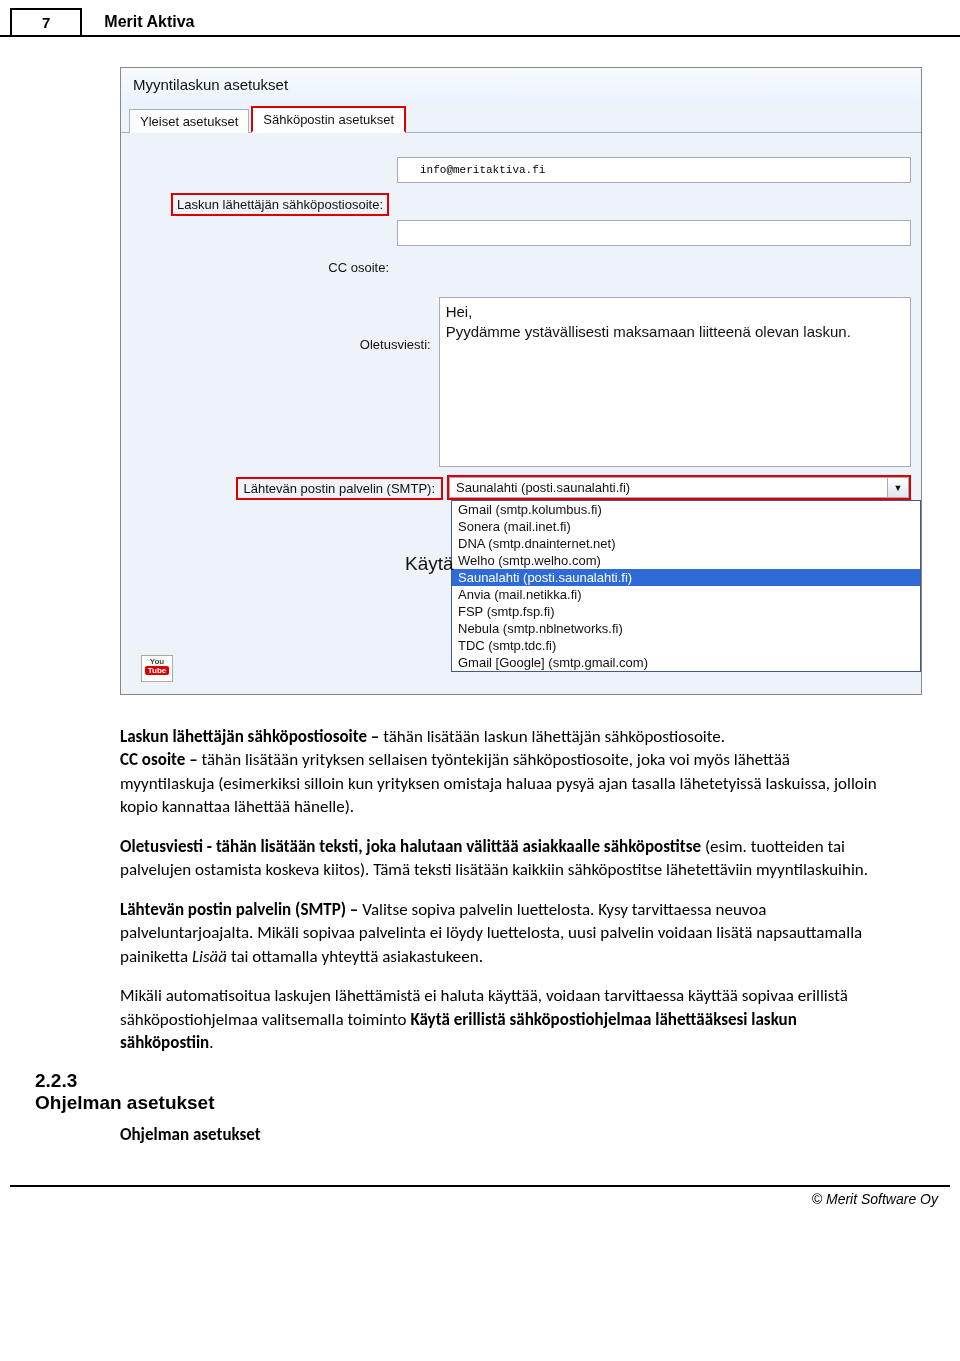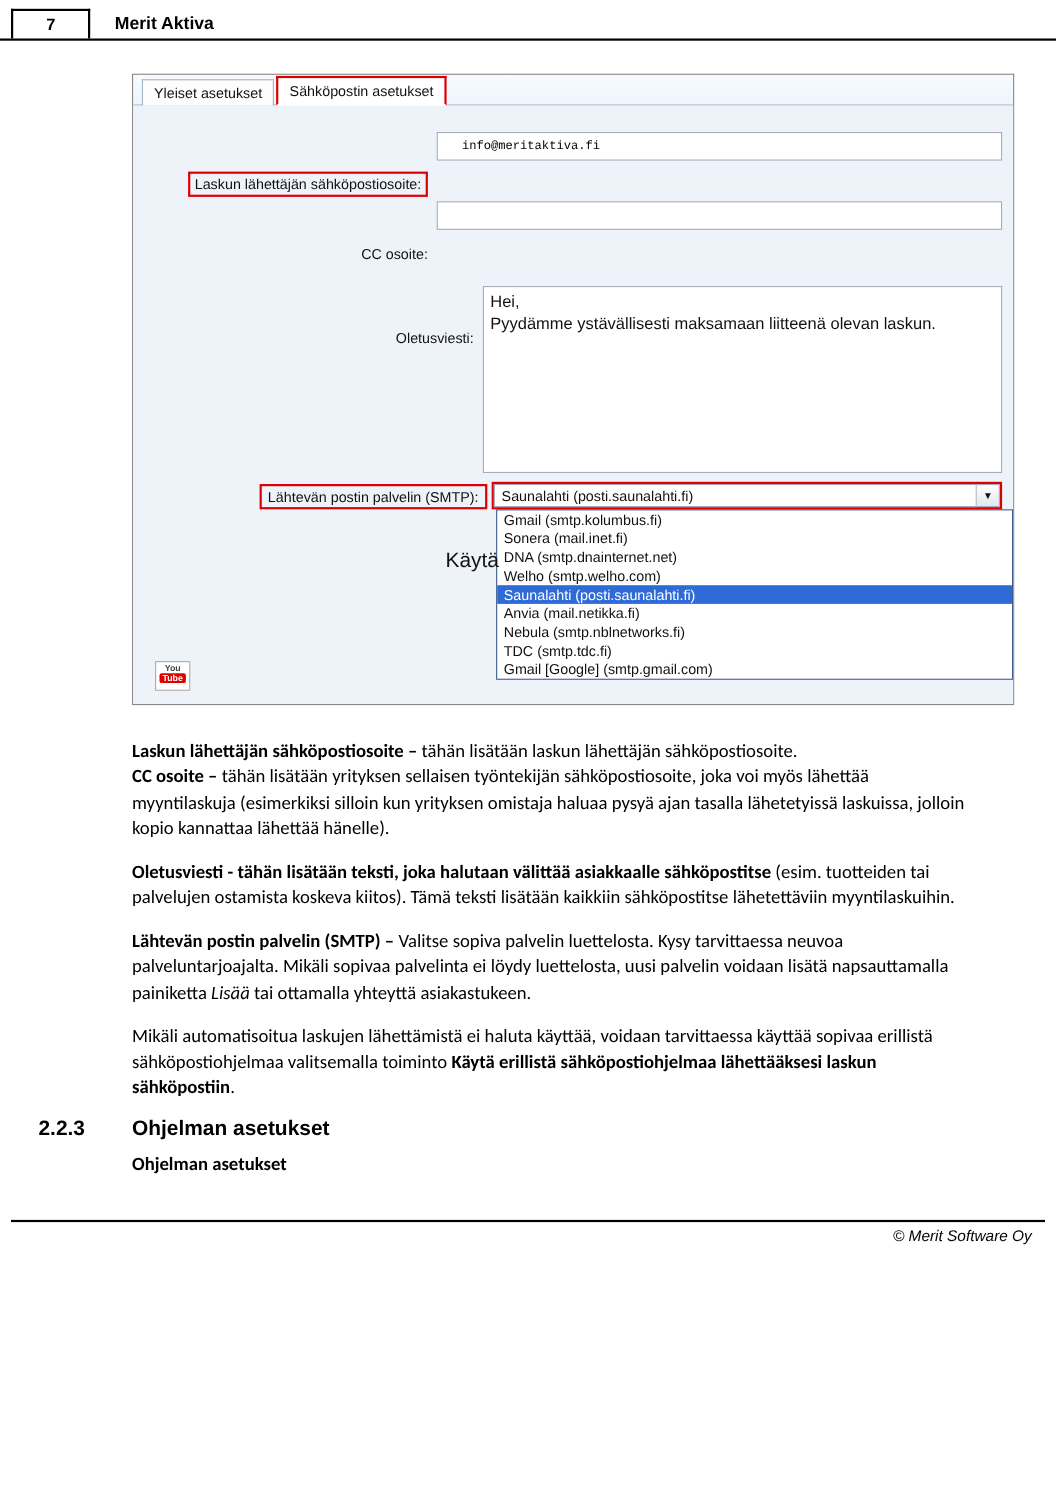--- a/index.html
+++ b/index.html
@@ -181,20 +181,21 @@
     font-size: 17px;
     line-height: 1.38;
     font-family: "Calibri", Arial, sans-serif;
     color: #000;
   }
   .body-text p { margin: 0 0 16px 0; }
   .section-row {
     display: flex;
     align-items: baseline;
     margin: 16px 0 10px 35px;
+    flex-direction: column;
   }
   .section-num {
     font-family: Arial, sans-serif;
     font-weight: bold;
     font-size: 19px;
     width: 85px;
   }
   .section-title {
     font-family: Arial, sans-serif;
     font-weight: bold;
@@ -220,20 +221,21 @@
 </style>
 </head>
 <body>
 
 <div class="page-header">
   <div class="page-number-box">7</div>
   <div class="page-header-title">Merit Aktiva</div>
 </div>
 
 <div class="screenshot-wrap">
+  <div class="ss-title">Myyntilaskun asetukset</div>
   <div class="tabstrip">
     <div class="tab">Yleiset asetukset</div>
     <div class="tab active">Sähköpostin asetukset</div>
   </div>
   <div class="form-area">
 
     <div class="row">
       <div class="row-label">
         <span class="highlight-red">Laskun lähettäjän sähköpostiosoite:</span>
       </div>
@@ -261,20 +263,21 @@
       </div>
     </div>
 
     <div class="smtp-dropdown">
       <div class="smtp-option">Gmail (smtp.kolumbus.fi)</div>
       <div class="smtp-option">Sonera (mail.inet.fi)</div>
       <div class="smtp-option">DNA (smtp.dnainternet.net)</div>
       <div class="smtp-option">Welho (smtp.welho.com)</div>
       <div class="smtp-option selected">Saunalahti (posti.saunalahti.fi)</div>
       <div class="smtp-option">Anvia (mail.netikka.fi)</div>
+      <div class="smtp-option">FSP (smtp.fsp.fi)</div>
       <div class="smtp-option">Nebula (smtp.nblnetworks.fi)</div>
       <div class="smtp-option">TDC (smtp.tdc.fi)</div>
       <div class="smtp-option">Gmail [Google] (smtp.gmail.com)</div>
     </div>
     <div class="kayta-label">Käytä</div>
 
     <div class="yt-icon">
       <span>You</span><br>
       <span class="bar">Tube</span>
     </div>

